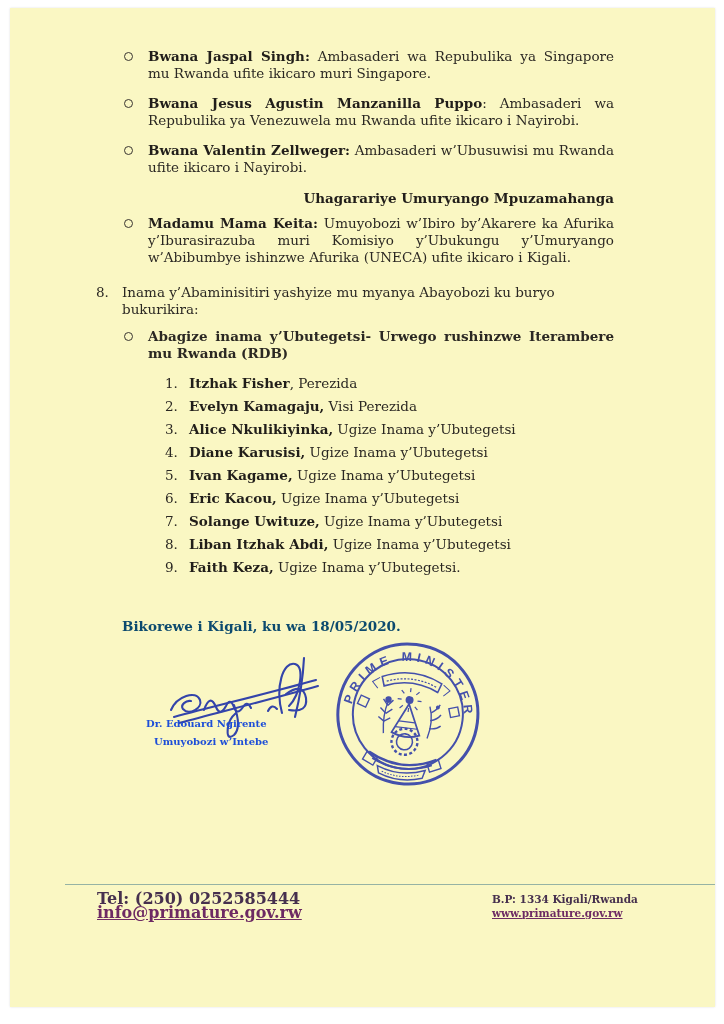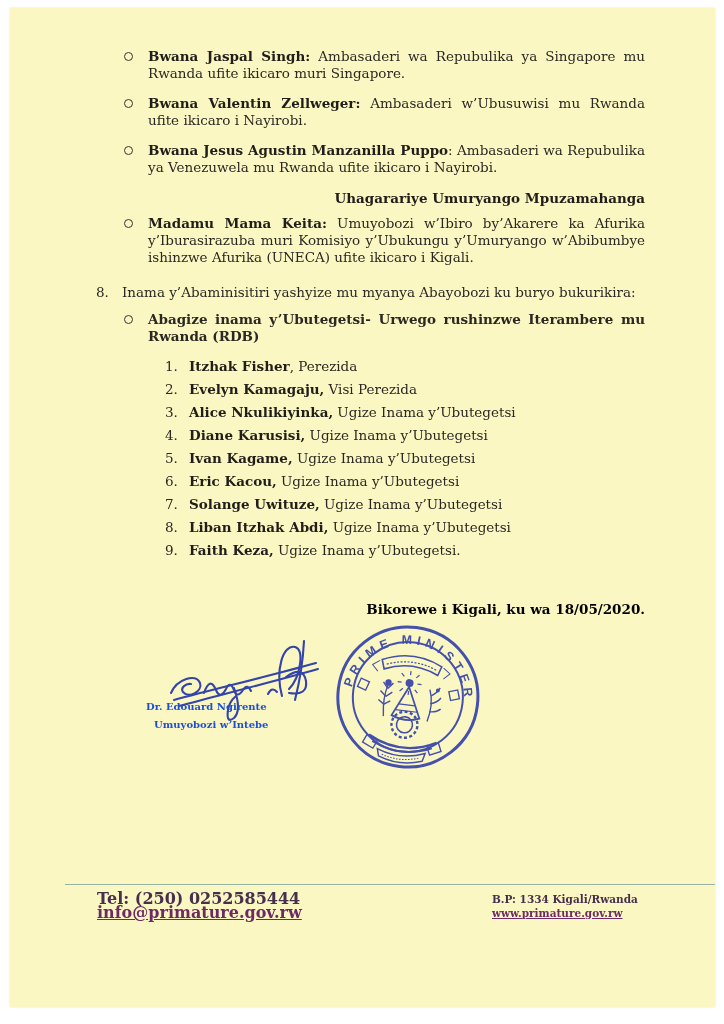--- a/index.html
+++ b/index.html
@@ -8,40 +8,40 @@
     font-family:"DejaVu Serif","Liberation Serif",serif;
     overflow:hidden;
   }
   .page{
     position:absolute;left:10px;top:8px;width:705px;height:999px;
     background:#faf7c3;
     box-shadow:0 0 2px rgba(0,0,0,.12);
   }
   .content{
     position:absolute;left:0;top:0;width:705px;
-    padding:40px 70px 0 86px;box-sizing:border-box;
+    padding:40px 101px 0 86px;box-sizing:border-box;
     color:#2b2823;font-size:13.5px;line-height:17px;
   }
   b{font-weight:bold;color:#211e1a;}
   .bullet-item{
     position:relative;margin:0 0 13px 26px;padding-left:26px;
     text-align:justify;
   }
   .bullet-marker{
     position:absolute;left:2px;top:4px;width:7px;height:7px;
     border:1.4px solid #3a3631;border-radius:50%;
   }
   .section-heading{margin:14px 0 8px 26px;font-weight:bold;color:#211e1a;text-align:right;}
   .num-item{position:relative;margin:18px 0 10px 0;padding-left:26px;}
   .num-marker{position:absolute;left:0;top:0;}
   .board-heading{font-weight:bold;}
   .member-list{margin:12px 0 0 71px;}
   .member{position:relative;padding-left:22px;margin-bottom:7px;line-height:16px;}
   .member .num-marker{left:-2px;}
-  .dateline{margin:43px 0 0 26px;font-weight:bold;color:#000000;text-align:right;}
+  .dateline{margin:43px 0 0 26px;font-weight:bold;color:#0c4a6e;}
   .sign-area{position:relative;height:185px;margin-top:4px;}
   .signature-svg{position:absolute;left:68px;top:14px;}
   .stamp{position:absolute;left:238px;top:-1px;width:148px;height:150px;transform:rotate(7deg);opacity:.88;}
   .signatory{position:absolute;left:50px;top:76px;font-weight:bold;font-size:10px;line-height:18px;color:#1d4ed8;}
   .signatory .line2{padding-left:8px;}
   .footer{position:absolute;left:0;top:876px;width:705px;font-family:"DejaVu Serif","Liberation Serif",serif;}
   .footer-rule{position:absolute;left:55px;top:0;width:650px;height:0;border-top:1.6px solid #96b3a4;}
   .footer-left{position:absolute;left:87px;top:8px;font-size:16px;font-weight:bold;color:#46304e;line-height:14px;}
   .footer-right{position:absolute;left:482px;top:8px;font-size:10.5px;font-weight:bold;color:#46304e;line-height:14px;}
   .footer a{color:#6d2a63;text-decoration:underline;cursor:pointer;}
@@ -52,25 +52,25 @@
 
 <div class="page">
   <div class="content">
 
     <div class="bullet-item">
       <span class="bullet-marker"></span>
       <b>Bwana Jaspal Singh:</b><span> Ambasaderi wa Repubulika ya Singapore mu Rwanda ufite ikicaro muri Singapore.</span>
     </div>
     <div class="bullet-item">
       <span class="bullet-marker"></span>
-      <b>Bwana Valentin Zellweger:</b><span> Ambasaderi w’Ubusuwisi mu Rwanda ufite ikicaro i Nayirobi.</span>
+      <b>Bwana Jesus Agustin Manzanilla Puppo</b><span>: Ambasaderi wa Repubulika ya Venezuwela mu Rwanda ufite ikicaro i Nayirobi.</span>
     </div>
     <div class="bullet-item">
       <span class="bullet-marker"></span>
-      <b>Bwana Jesus Agustin Manzanilla Puppo</b><span>: Ambasaderi wa Repubulika ya Venezuwela mu Rwanda ufite ikicaro i Nayirobi.</span>
+      <b>Bwana Valentin Zellweger:</b><span> Ambasaderi w’Ubusuwisi mu Rwanda ufite ikicaro i Nayirobi.</span>
     </div>
 
     <div class="section-heading">Uhagarariye Umuryango Mpuzamahanga</div>
 
     <div class="bullet-item">
       <span class="bullet-marker"></span>
       <b>Madamu Mama Keita:</b><span> Umuyobozi w’Ibiro by’Akarere ka Afurika y’Iburasirazuba muri Komisiyo y’Ubukungu y’Umuryango w’Abibumbye ishinzwe Afurika (UNECA) ufite ikicaro i Kigali.</span>
     </div>
 
     <div class="num-item">

